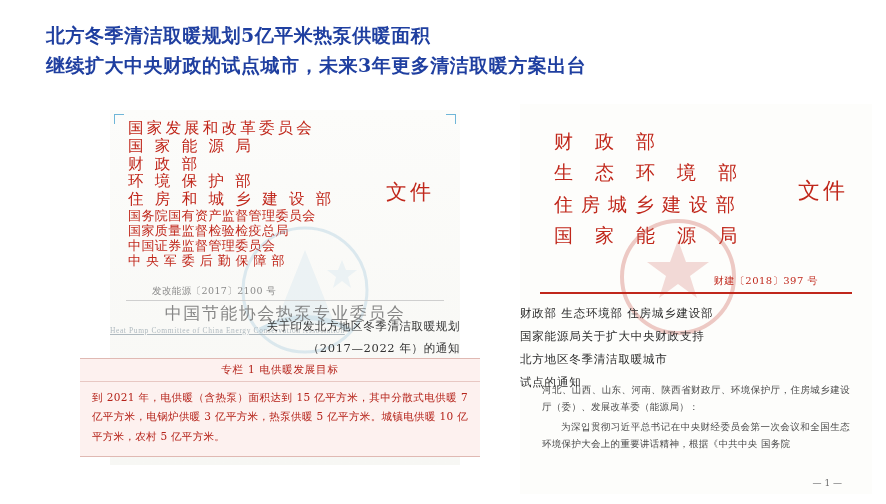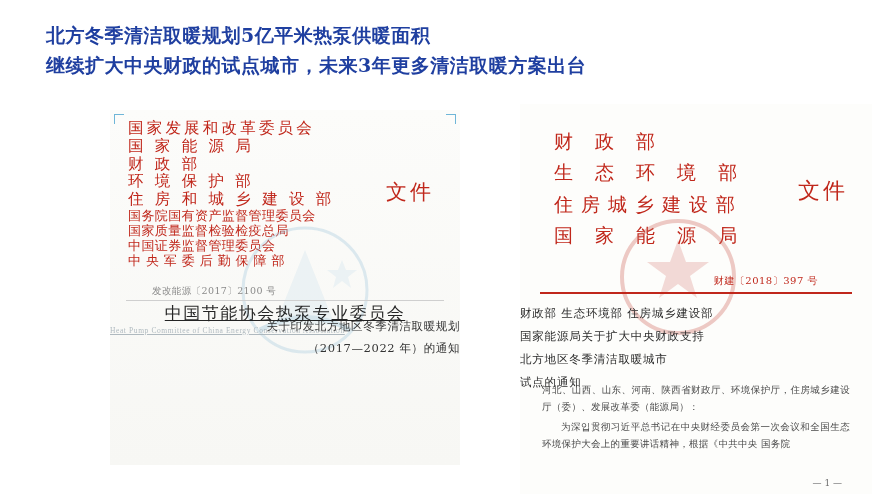--- a/index.html
+++ b/index.html
@@ -134,24 +134,23 @@
     background: #cfcfcf;
   }
   .assoc-name {
     position: absolute;
     left: 0;
     right: 0;
     top: 192px;
     text-align: center;
     font-family: "DejaVu Serif", serif;
     font-size: 17px;
-    color: #000000;
+    color: #737373;
     letter-spacing: 1.5px;
     opacity: 0.85;
-    text-decoration: underline;
   }
   .assoc-en {
     position: absolute;
     left: 0;
     right: 0;
     top: 216px;
     text-align: left;
     font-family: "Liberation Serif", serif;
     font-size: 7.5px;
     color: #a8b3ba;
@@ -352,20 +351,24 @@
 
       <div class="assoc-name">中国节能协会热泵专业委员会</div>
       <div class="assoc-en">Heat Pump Committee of China Energy Conservation Association</div>
 
       <div class="title-left">
         <div>关于印发北方地区冬季清洁取暖规划</div>
         <div>（2017—2022 年）的通知</div>
       </div>
     </div>
 
+    <div class="box-red">
+      <div class="box-title">专栏 1 电供暖发展目标</div>
+      <div class="box-body">到 2021 年，电供暖（含热泵）面积达到 15 亿平方米，其中分散式电供暖 7 亿平方米，电锅炉供暖 3 亿平方米，热泵供暖 5 亿平方米。城镇电供暖 10 亿平方米，农村 5 亿平方米。</div>
+    </div>
 
     <div class="doc-right">
       <div class="issuers-right">
         <div>财 政 部</div>
         <div>生 态 环 境 部</div>
         <div>住房城乡建设部</div>
         <div>国 家 能 源 局</div>
       </div>
 
       <div class="wenjian-right">文件</div>

